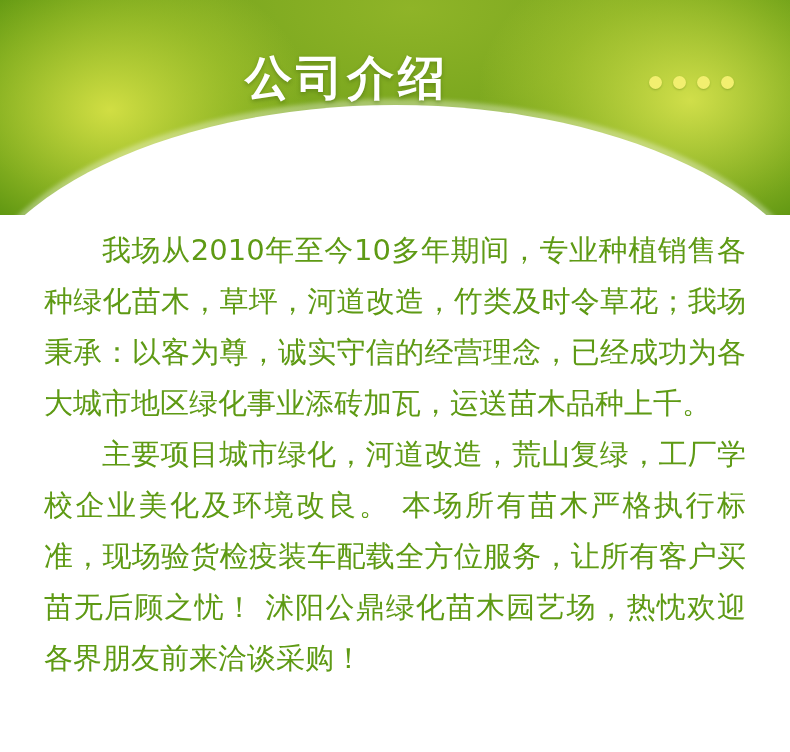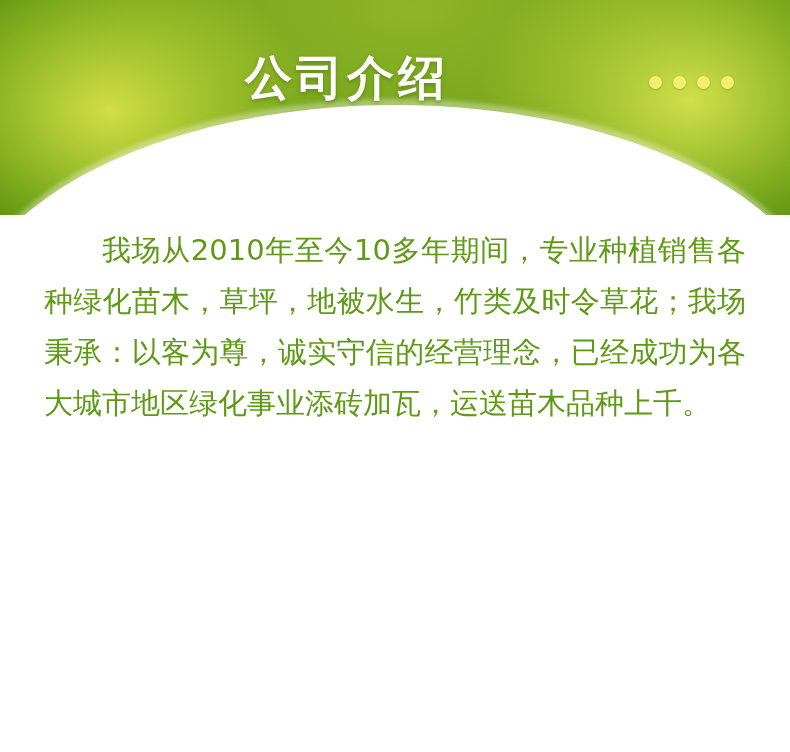--- a/index.html
+++ b/index.html
@@ -154,16 +154,17 @@
       <span class="dot"></span>
       <span class="dot"></span>
       <span class="dot"></span>
     </div>
 
     <div class="banner-wave-shadow"></div>
     <div class="banner-wave"></div>
   </div>
 
   <div class="content">
-    <p class="para">我场从2010年至今10多年期间，专业种植销售各种绿化苗木，草坪，地被水生，竹类及时令草花；我场秉承：以客为尊，诚实守信的经营理念，已经成功为各大城市地区绿化事业添砖加瓦，运送苗木品种上千。</p>
+    <p class="para">我场从2010年至今10多年期间，专业种植销售各种绿化苗木，草坪，河道改造，竹类及时令草花；我场秉承：以客为尊，诚实守信的经营理念，已经成功为各大城市地区绿化事业添砖加瓦，运送苗木品种上千。</p>
+    <p class="para">主要项目城市绿化，河道改造，荒山复绿，工厂学校企业美化及环境改良。 本场所有苗木严格执行标准，现场验货检疫装车配载全方位服务，让所有客户买苗无后顾之忧！ 沭阳公鼎绿化苗木园艺场，热忱欢迎各界朋友前来洽谈采购！</p>
   </div>
 
 </div>
 
 </body></html>

